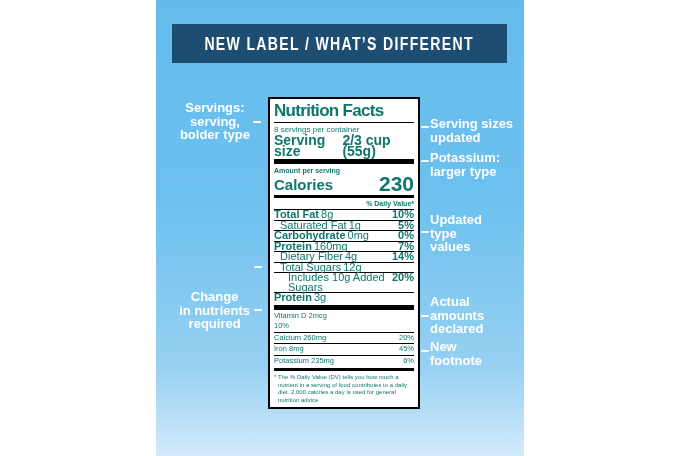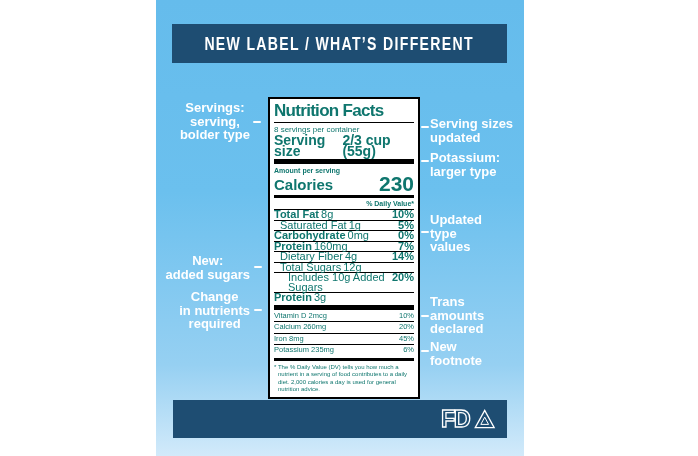--- a/index.html
+++ b/index.html
@@ -41,21 +41,21 @@
   .cal-num { font-size:21px; font-weight:bold; line-height:18px; }
   .nf-dvh { font-size:7px; font-weight:bold; text-align:right; line-height:10px; }
   .row { display:flex; justify-content:space-between; font-size:11px; line-height:9.5px;
     border-top:1px solid #000; align-items:baseline; }
   .row .nm b { font-weight:bold; }
   .row .amt { margin-left:2px; }
   .row .pct { font-weight:bold; }
   .i1 { padding-left:6px; } .i2 { padding-left:14px; }
   .vrow { display:flex; justify-content:space-between; font-size:7.5px; line-height:10.5px;
     border-top:1px solid #000; }
-  .vrow.nt { border-top:none; }
+  .vrow.nt { border-top:none;flex-direction:column; }
   .footnote { font-size:6px; line-height:7.5px; padding:2px 0 0 4px; text-indent:-4px; }
   i { font-style:italic; }
 
   
   .ann { position:absolute; color:#fff; font-weight:bold; font-size:13px; line-height:13.5px; white-space:nowrap; }
   .ann-l { right:274px; text-align:center; }
   .ann-r { left:274px; text-align:left; }
   .dash { position:absolute; width:8px; height:2px; background:#fff; border-radius:1px; }
 </style>
 </head>
@@ -138,64 +138,53 @@
 
       <div class="bar3"></div>
       <div class="footnote">* The % Daily Value (DV) tells you how much a nutrient in a serving of food contributes to a daily diet. 2,000 calories a day is used for general nutrition advice.</div>
     </div>
 
     <div class="ann ann-l" style="top:101px">
       <div>Servings:</div>
       <div>serving,</div>
       <div>bolder type</div>
     </div>
-    <div class="ann ann-l" style="top:254px">
-      <div>New:</div>
-      <div>added sugars</div>
-    </div>
     <div class="ann ann-l" style="top:290px">
       <div>Change</div>
       <div>in nutrients</div>
       <div>required</div>
     </div>
 
     <div class="ann ann-r" style="top:117px">
       <div>Serving sizes</div>
       <div>updated</div>
     </div>
     <div class="ann ann-r" style="top:151px">
       <div>Potassium:</div>
       <div>larger type</div>
     </div>
     <div class="ann ann-r" style="top:213px">
       <div>Updated</div>
       <div>type</div>
       <div>values</div>
     </div>
     <div class="ann ann-r" style="top:295px">
-      <div>Trans</div>
+      <div>Actual</div>
       <div>amounts</div>
       <div>declared</div>
     </div>
     <div class="ann ann-r" style="top:340px">
       <div>New</div>
       <div>footnote</div>
     </div>
 
     <div class="dash" style="left:97px;top:121px"></div>
     <div class="dash" style="left:98px;top:266px"></div>
     <div class="dash" style="left:98px;top:309px"></div>
     <div class="dash" style="left:265px;top:126px"></div>
     <div class="dash" style="left:265px;top:160px"></div>
     <div class="dash" style="left:265px;top:231px"></div>
     <div class="dash" style="left:265px;top:315px"></div>
     <div class="dash" style="left:265px;top:350px"></div>
 
-    <div class="footer-bar">
-      <svg class="fda" viewBox="0 0 62 26" role="img">
-        <text x="1" y="22" font-family="Liberation Sans, sans-serif" font-size="26" font-weight="bold" letter-spacing="-1.5" fill="none" stroke="#ffffff" stroke-width="1.4">FD</text>
-        <path d="M39 22.5 L49.5 3.5 L60 22.5 Z" fill="none" stroke="#ffffff" stroke-width="1.4"></path>
-        <path d="M45.2 19 L49.5 11 L53.8 19 Z" fill="none" stroke="#ffffff" stroke-width="1.1"></path>
-      </svg>
-    </div>
 
   </div>
 </div>
 
 </body></html>

